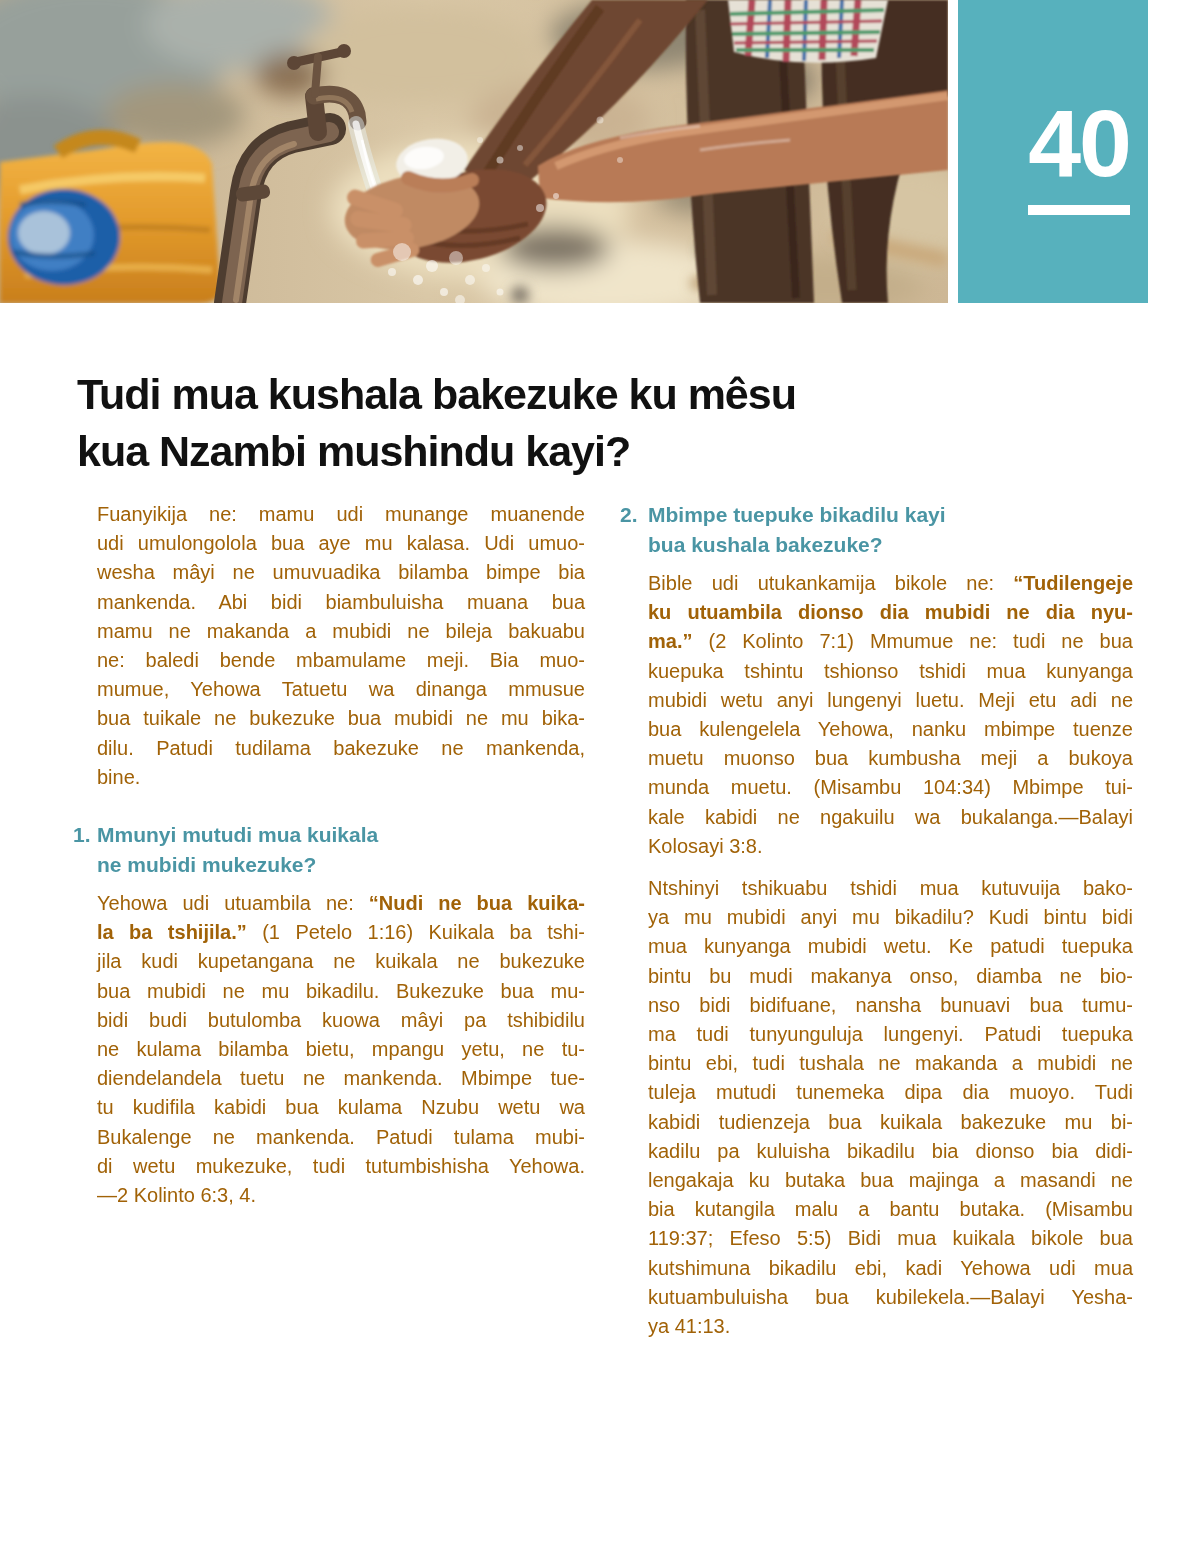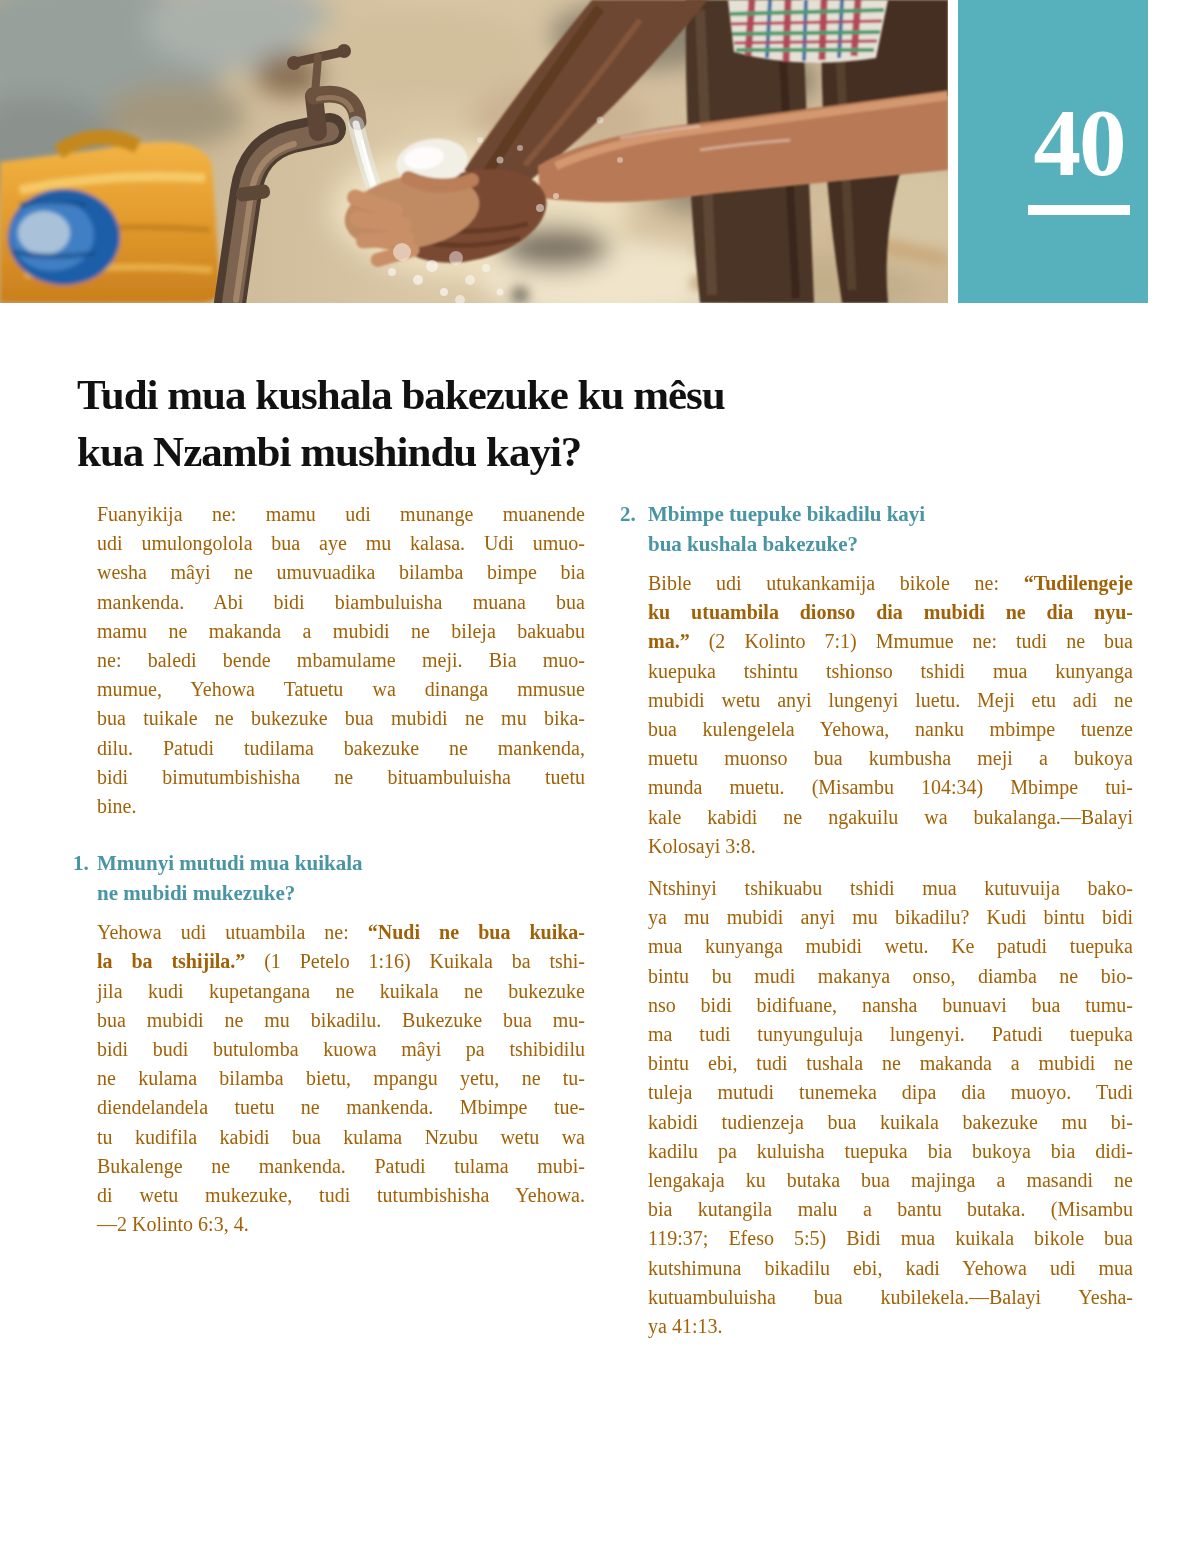--- a/index.html
+++ b/index.html
@@ -1,18 +1,18 @@
 <!DOCTYPE html>
 <html><head>
 <meta charset="utf-8">
 <style>
   html,body{margin:0;padding:0;background:#ffffff;}
   .page{
     position:relative;width:1148px;height:1543px;background:#ffffff;
-    font-family:Liberation Serif, serif;color:#1f1f1f;overflow:hidden;
+    font-family:Liberation Sans, sans-serif;color:#1f1f1f;overflow:hidden;
   }
   
   .hero{position:absolute;left:0;top:0;width:948px;height:303px;overflow:hidden;}
   .hero svg{display:block;}
   
   .lesson-badge{position:absolute;left:958px;top:0;width:242px;height:303px;background:#57b1bd;}
   .lesson-num{
     margin-top:96px;text-align:center;color:#ffffff;font-size:95px;font-weight:700;
     line-height:1;letter-spacing:-2px;
   }
@@ -206,21 +206,20 @@
     <div class="para intro">
         <div class="tline"><span>Fuanyikija ne: mamu udi munange muanende</span></div>
         <div class="tline"><span>udi umulongolola bua aye mu kalasa. Udi umuo-</span></div>
         <div class="tline"><span>wesha mâyi ne umuvuadika bilamba bimpe bia</span></div>
         <div class="tline"><span>mankenda. Abi bidi biambuluisha muana bua</span></div>
         <div class="tline"><span>mamu ne makanda a mubidi ne bileja bakuabu</span></div>
         <div class="tline"><span>ne: baledi bende mbamulame meji. Bia muo-</span></div>
         <div class="tline"><span>mumue, Yehowa Tatuetu wa dinanga mmusue</span></div>
         <div class="tline"><span>bua tuikale ne bukezuke bua mubidi ne mu bika-</span></div>
         <div class="tline"><span>dilu. Patudi tudilama bakezuke ne mankenda,</span></div>
-        <div class="tline"><span>bidi bimutumbishisha ne bituambuluisha tuetu</span></div>
         <div class="tline tlast"><span>bine.</span></div>
       </div>
 
     <div class="qheading">
       <span class="qnum">1.</span>
       <div>
           <div class="tline"><span>Mmunyi mutudi mua kuikala</span></div>
           <div class="tline tlast"><span>ne mubidi mukezuke?</span></div>
         </div>
     </div>
@@ -264,21 +263,21 @@
     <div class="para">
         <div class="tline"><span>Ntshinyi tshikuabu tshidi mua kutuvuija bako-</span></div>
         <div class="tline"><span>ya mu mubidi anyi mu bikadilu? Kudi bintu bidi</span></div>
         <div class="tline"><span>mua kunyanga mubidi wetu. Ke patudi tuepuka</span></div>
         <div class="tline"><span>bintu bu mudi makanya onso, diamba ne bio-</span></div>
         <div class="tline"><span>nso bidi bidifuane, nansha bunuavi bua tumu-</span></div>
         <div class="tline"><span>ma tudi tunyunguluja lungenyi. Patudi tuepuka</span></div>
         <div class="tline"><span>bintu ebi, tudi tushala ne makanda a mubidi ne</span></div>
         <div class="tline"><span>tuleja mutudi tunemeka dipa dia muoyo. Tudi</span></div>
         <div class="tline"><span>kabidi tudienzeja bua kuikala bakezuke mu bi-</span></div>
-        <div class="tline"><span>kadilu pa kuluisha tuepuka bia bukoya bia didi-</span></div>
+        <div class="tline"><span>kadilu pa kuluisha bikadilu bia dionso bia didi-</span></div>
         <div class="tline"><span>lengakaja ku butaka bua majinga a masandi ne</span></div>
         <div class="tline"><span>bia kutangila malu a bantu butaka. (Misambu</span></div>
         <div class="tline"><span>119:37; Efeso 5:5) Bidi mua kuikala bikole bua</span></div>
         <div class="tline"><span>kutshimuna bikadilu ebi, kadi Yehowa udi mua</span></div>
         <div class="tline"><span>kutuambuluisha bua kubilekela.—Balayi Yesha-</span></div>
         <div class="tline tlast"><span>ya 41:13.</span></div>
       </div>
   </div>
 
 </div>

